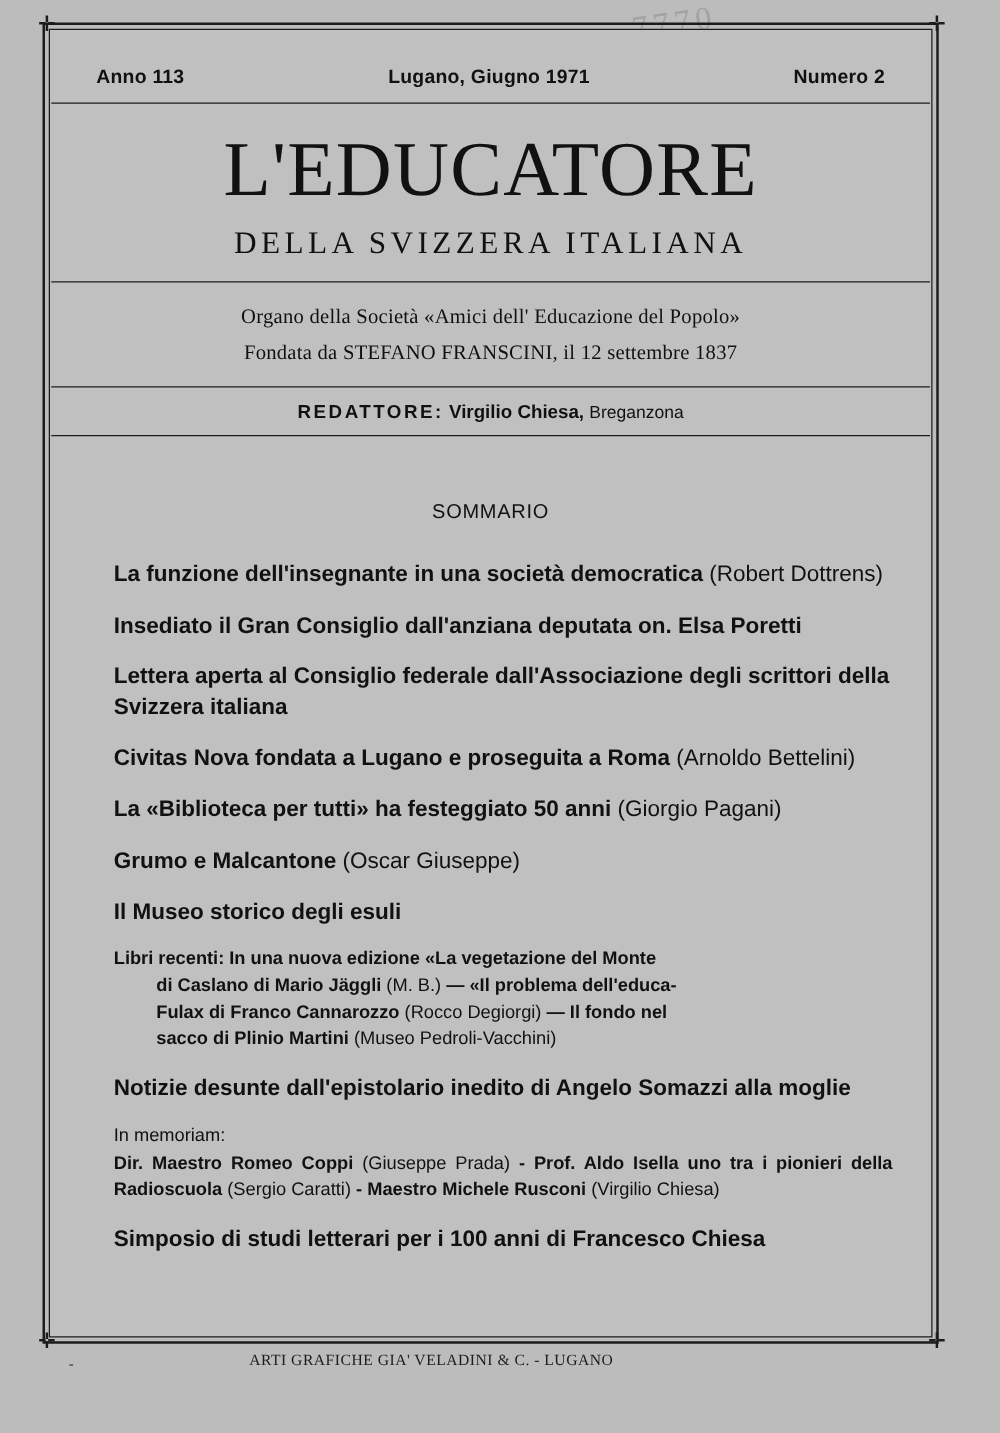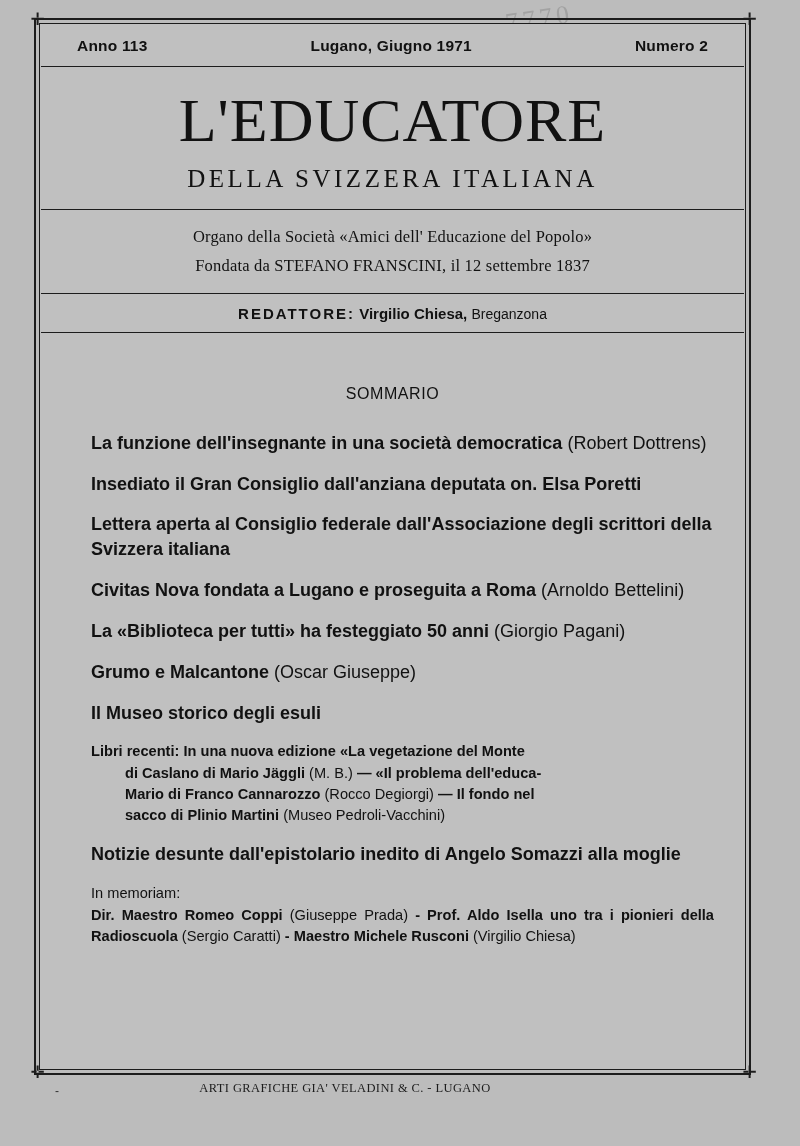--- a/index.html
+++ b/index.html
@@ -89,21 +89,21 @@
   .rule {
     border-bottom: 1px solid #1c1c1c;
     height: 0;
   }
 
   
   .topline {
     display: flex;
     align-items: center;
     justify-content: space-between;
-    padding: 12px 36px 11px 36px;
+    padding: 28px 36px 11px 36px;
     font-size: 15.5px;
     font-weight: bold;
     font-family: "Liberation Sans", sans-serif;
     letter-spacing: .2px;
   }
   .topline .mid { font-weight: bold; }
 
   
   .titleblock {
     text-align: center;
@@ -293,38 +293,41 @@
       <div class="entry">
         <b>Il Museo storico degli esuli</b><span class="plain"></span>
       </div>
 
       <div class="entry-libri">
         <b>Libri recenti: In una nuova edizione «La vegetazione del Monte</b>
         <span class="ind" style="padding-left:34px">
           <b>di Caslano di Mario Jäggli</b><span class="plain"> (M. B.) </span><b>— «Il problema dell'educa-</b>
         </span>
         <span class="ind" style="padding-left:34px">
-          <b>Mario di Franco Cannarozzo</b><span class="plain"> (Rocco Degiorgi) </span><b>— Il fondo nel</b>
+          <b>Fulax di Franco Cannarozzo</b><span class="plain"> (Rocco Degiorgi) </span><b>— Il fondo nel</b>
         </span>
         <span class="ind" style="padding-left:34px">
           <b>sacco di Plinio Martini</b><span class="plain"> (Museo Pedroli-Vacchini)</span>
         </span>
       </div>
 
       <div class="entry">
         <b>Notizie desunte dall'epistolario inedito di Angelo Somazzi alla moglie</b>
       </div>
 
       <div class="memoriam-lead">In memoriam:</div>
       <div class="memoriam-body">
         <b>Dir. Maestro Romeo Coppi</b><span class="plain"> (Giuseppe Prada) </span><b>- Prof. Aldo Isella</b>
         <b>uno tra i pionieri della Radioscuola</b><span class="plain"> (Sergio Caratti) </span><b>- Maestro</b>
         <b>Michele Rusconi</b><span class="plain"> (Virgilio Chiesa)</span>
       </div>
 
+      <div class="entry">
+        <b>Simposio di studi letterari per i 100 anni di Francesco Chiesa</b>
+      </div>
     </div>
 
   </div>
 
   <div class="dash">-</div>
   <div class="colophon">ARTI GRAFICHE GIA' VELADINI &amp; C. - LUGANO</div>
 
 </div>
 
 </body></html>

